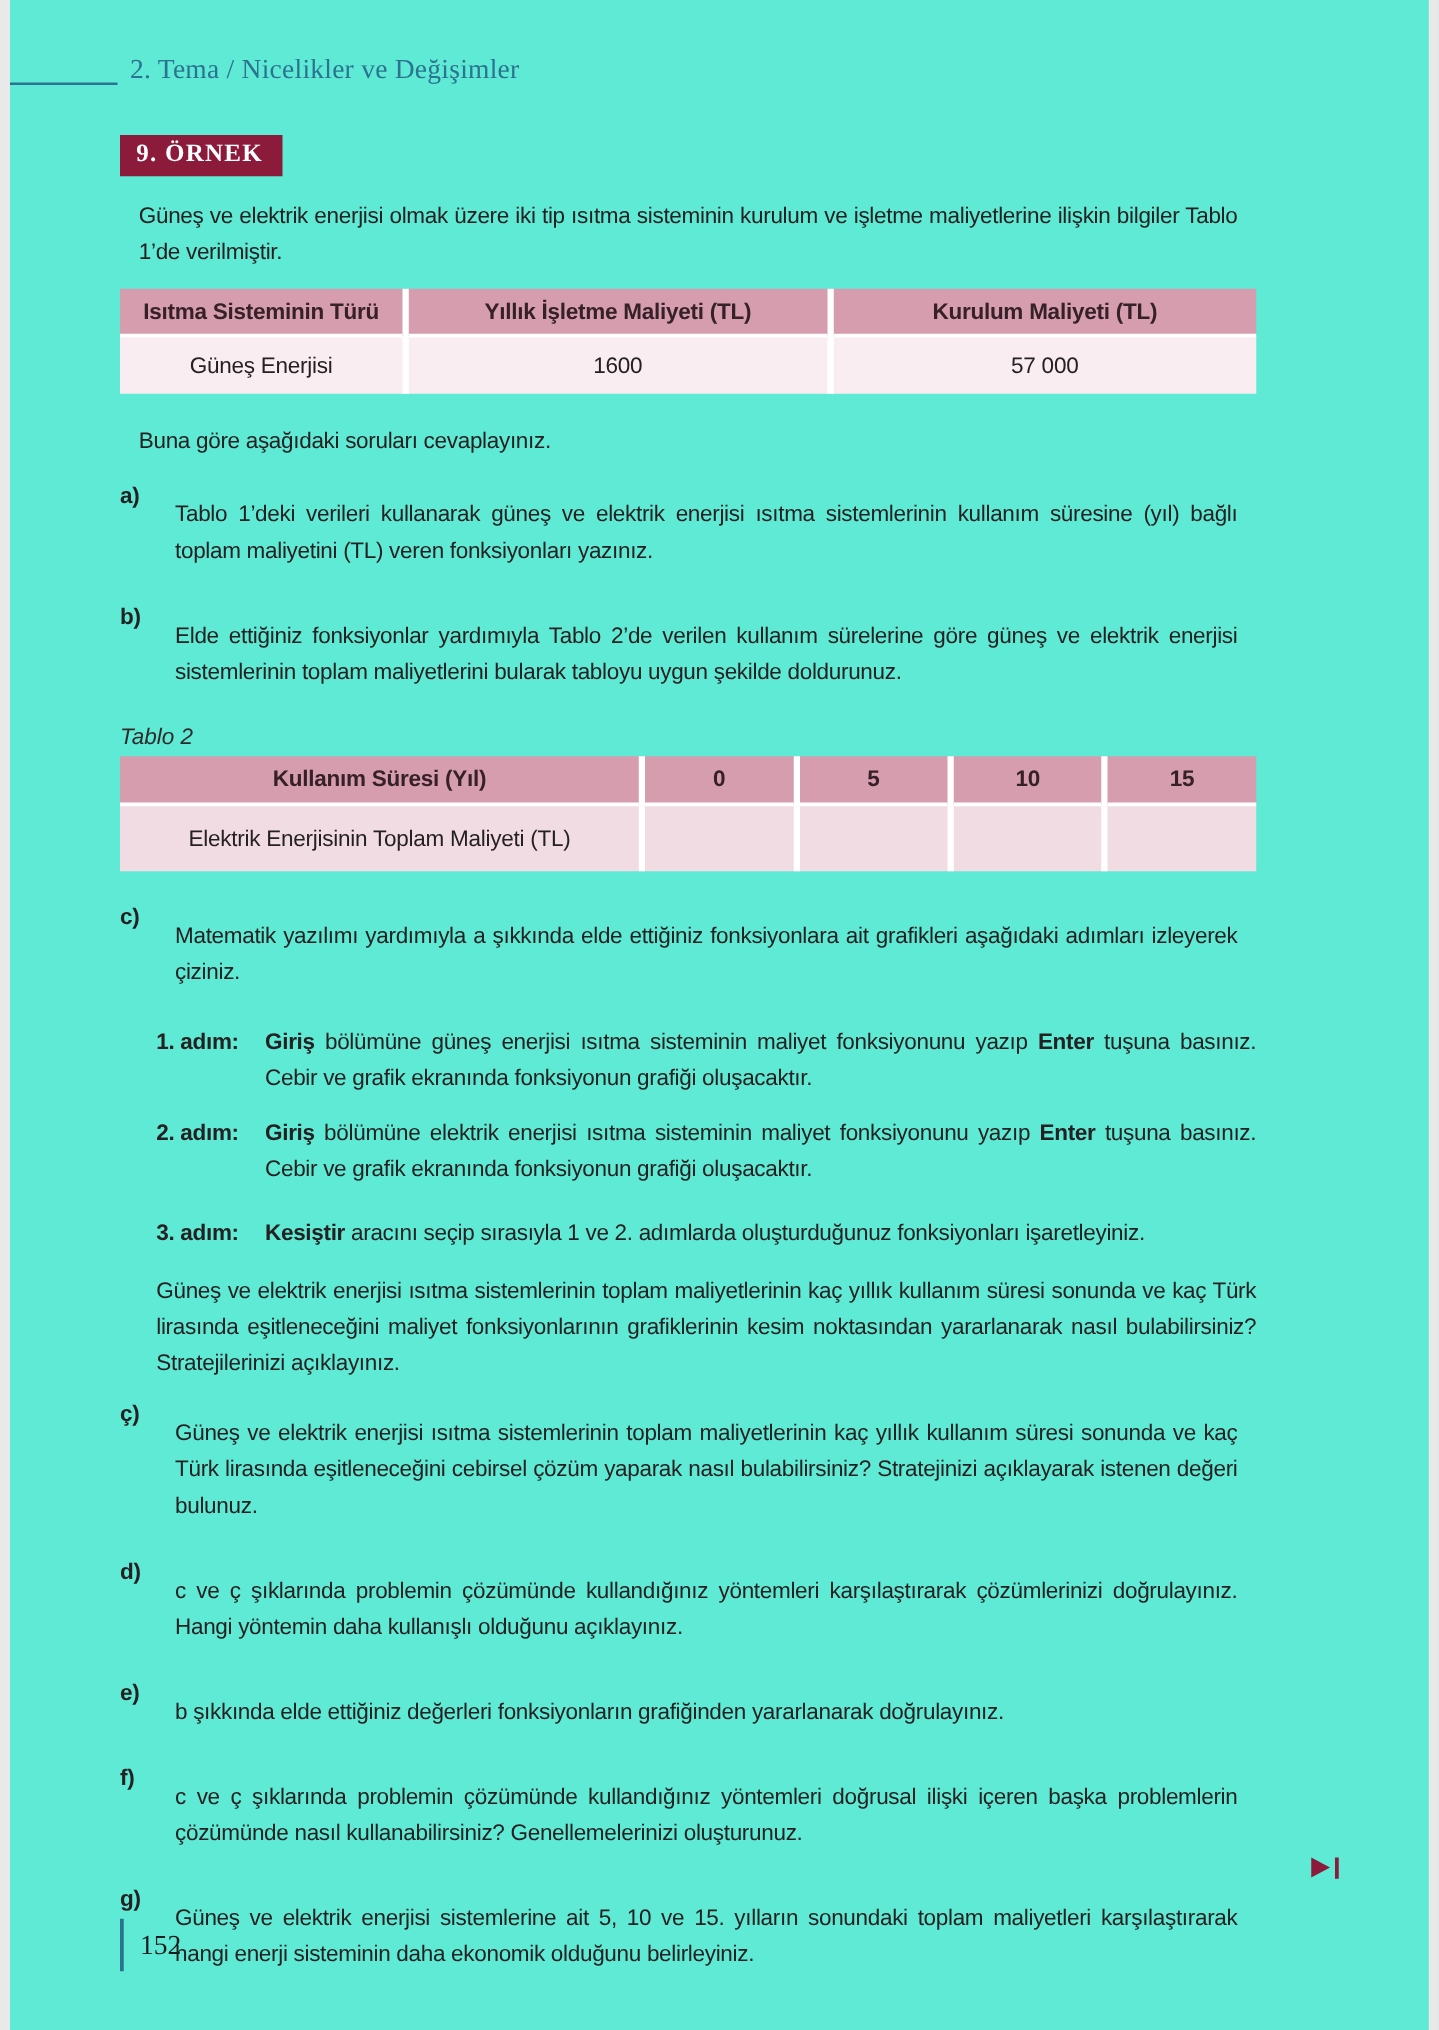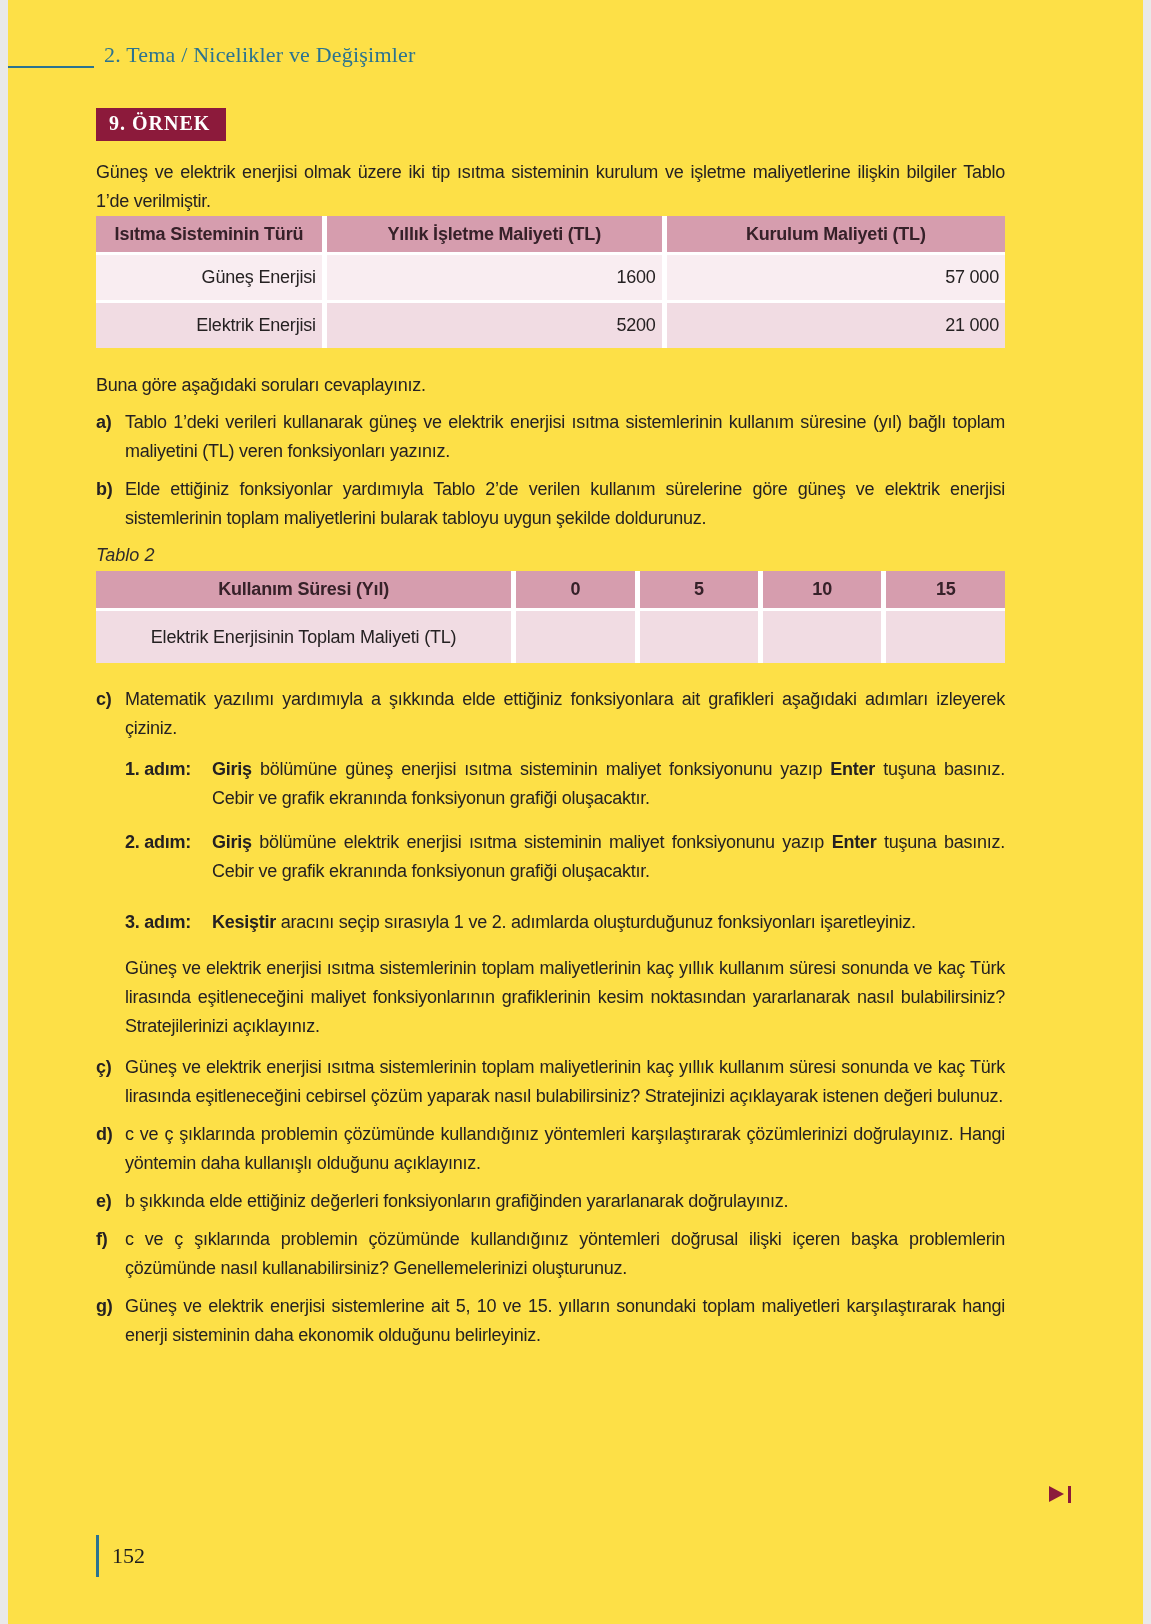--- a/index.html
+++ b/index.html
@@ -1,54 +1,54 @@
 <!DOCTYPE html>
 <html lang="tr"><head>
 <meta charset="utf-8">
 <style>
   html,body{margin:0;padding:0;background:#e9e9e9;}
   .page{
     position:relative;
     width:1090px;height:1624px;
-    background:#fde047;
+    background:#5eead4;
     margin:0 auto;
     font-family:"Liberation Sans", sans-serif;
     color:#252122;
     overflow:hidden;
     padding-left:45px;
   }
   
   .head-rule{position:absolute;left:0;top:66px;width:86px;height:2px;background:#2b7390;}
   .head-title{
     position:absolute;left:96px;top:42px;
     font-family:"Liberation Serif", serif;
     font-size:22px;color:#2b7390;letter-spacing:.2px;
   }
   
   .content{position:absolute;left:88px;top:0;width:909px;padding-top:108px;}
   .badge{
     display:inline-block;background:#8c1a3b;color:#ffffff;
     font-family:"Liberation Serif", serif;font-weight:bold;font-size:20px;
     padding:4px 16px 6px 13px;letter-spacing:1px;margin:0 0 17px 0;
   }
-  p,.q-body{font-size:18px;line-height:29px;letter-spacing:-0.25px;margin:0;text-align:justify;}
+  p,.q-body{font-size:18px;line-height:29px;letter-spacing:-0.25px;margin:15px;text-align:justify;}
   .intro{margin-top:0;}
   .tbl-label{font-style:italic;font-size:18px;margin:10px 0 5px 0;color:#2f2b2c;}
   .tbl-label.second{margin-top:12px;}
   
   table{border-collapse:collapse;width:100%;table-layout:fixed;}
   th,td{font-size:18px;letter-spacing:-0.2px;text-align:center;padding:0 6px;}
   th{background:#d69dae;color:#362129;font-weight:bold;}
   th+th, td+td{border-left:5px solid #ffffff;}
   tr+tr>td, tbody tr:first-child>td{border-top:3px solid #ffffff;}
   .t1 th{height:36px;}
   .t1 td{height:45px;}
   .t1 td:nth-child(1){background:#f9edf1;}
   .t1 tr.alt td{background:#f1dce3;}
-  .t1 td{background:#f9edf1;text-align:right;}
+  .t1 td{background:#f9edf1;}
   .t1 tr.alt td{background:#f1dce3;}
   .t1 .c1{width:24.8%;} .t1 .c2{width:37.4%;} .t1 .c3{width:37.8%;}
   .t2 th{height:37px;}
   .t2 td{height:52px;}
   .t2 td{background:#f9edf1;}
   .t2 tr.alt td{background:#f1dce3;}
   .t2 .c1{width:48.4%;} .t2 .cn{width:12.9%;}
   .lead{margin-top:23px;}
   
   .q-item{display:flex;margin-top:8px;}
@@ -101,25 +101,20 @@
           <th class="c2">Yıllık İşletme Maliyeti (TL)</th>
           <th class="c3">Kurulum Maliyeti (TL)</th>
         </tr>
       </thead>
       <tbody>
         <tr>
           <td>Güneş Enerjisi</td>
           <td>1600</td>
           <td>57 000</td>
         </tr>
-        <tr class="alt">
-          <td>Elektrik Enerjisi</td>
-          <td>5200</td>
-          <td>21 000</td>
-        </tr>
       </tbody>
     </table>
 
     <p class="lead">Buna göre aşağıdaki soruları cevaplayınız.</p>
 
     <div class="q-item">
       <span class="q-label">a)</span>
       <div class="q-body">Tablo 1’deki verileri kullanarak güneş ve elektrik enerjisi ısıtma sistemlerinin kullanım süresine (yıl) bağlı toplam maliyetini (TL) veren fonksiyonları yazınız.</div>
     </div>
 

